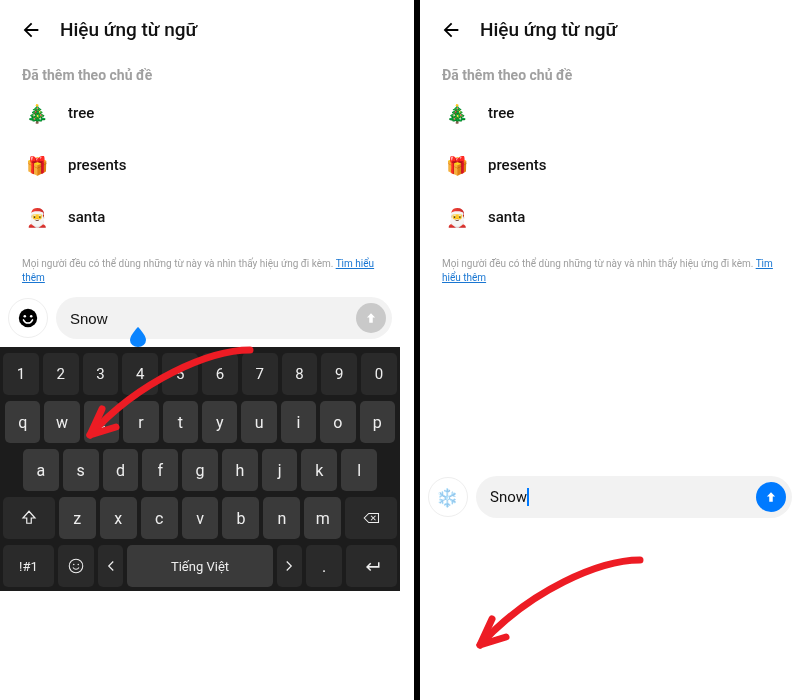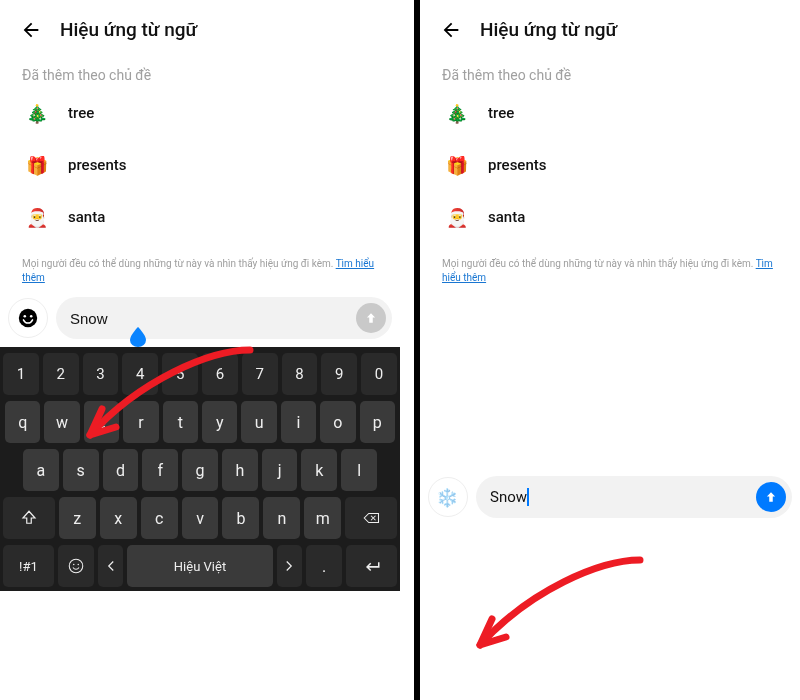--- a/index.html
+++ b/index.html
@@ -48,20 +48,21 @@
   }
   .title {
     font-size: 19px;
     font-weight: 500;
     color: #111;
   }
   .section-label {
     padding: 16px 22px 4px 22px;
     font-size: 14px;
     color: #a0a0a0;
+    font-weight: bold;
   }
   .list {
     display: flex;
     flex-direction: column;
   }
   .list-item {
     display: flex;
     align-items: center;
     padding: 10px 22px;
     gap: 14px;
@@ -315,21 +316,21 @@
             <circle cx="9" cy="10" r="1" fill="#eee"></circle>
             <circle cx="15" cy="10" r="1" fill="#eee"></circle>
             <path d="M8 14c1 1.6 2.5 2.4 4 2.4s3-0.8 4-2.4" stroke="#eee" stroke-width="1.4" fill="none"></path>
           </svg>
       </div>
       <div class="key left" style="flex:0.7;">
         <svg viewBox="0 0 24 24">
             <path d="M15 6l-6 6 6 6" stroke="#eee" stroke-width="1.6" fill="none"></path>
           </svg>
       </div>
-      <div class="key space">Hiệu Việt</div>
+      <div class="key space">Tiếng Việt</div>
       <div class="key left" style="flex:0.7;">
         <svg viewBox="0 0 24 24">
             <path d="M9 6l6 6-6 6" stroke="#eee" stroke-width="1.6" fill="none"></path>
           </svg>
       </div>
       <div class="key comma" style="flex:1;">.</div>
       <div class="key enter">
         <svg viewBox="0 0 24 24">
             <path d="M20 7v5H8l3-3-1.4-1.4L4 13.2l5.6 5.6L11 17.4 8 14.4h14V7z" fill="#eee"></path>
           </svg>

